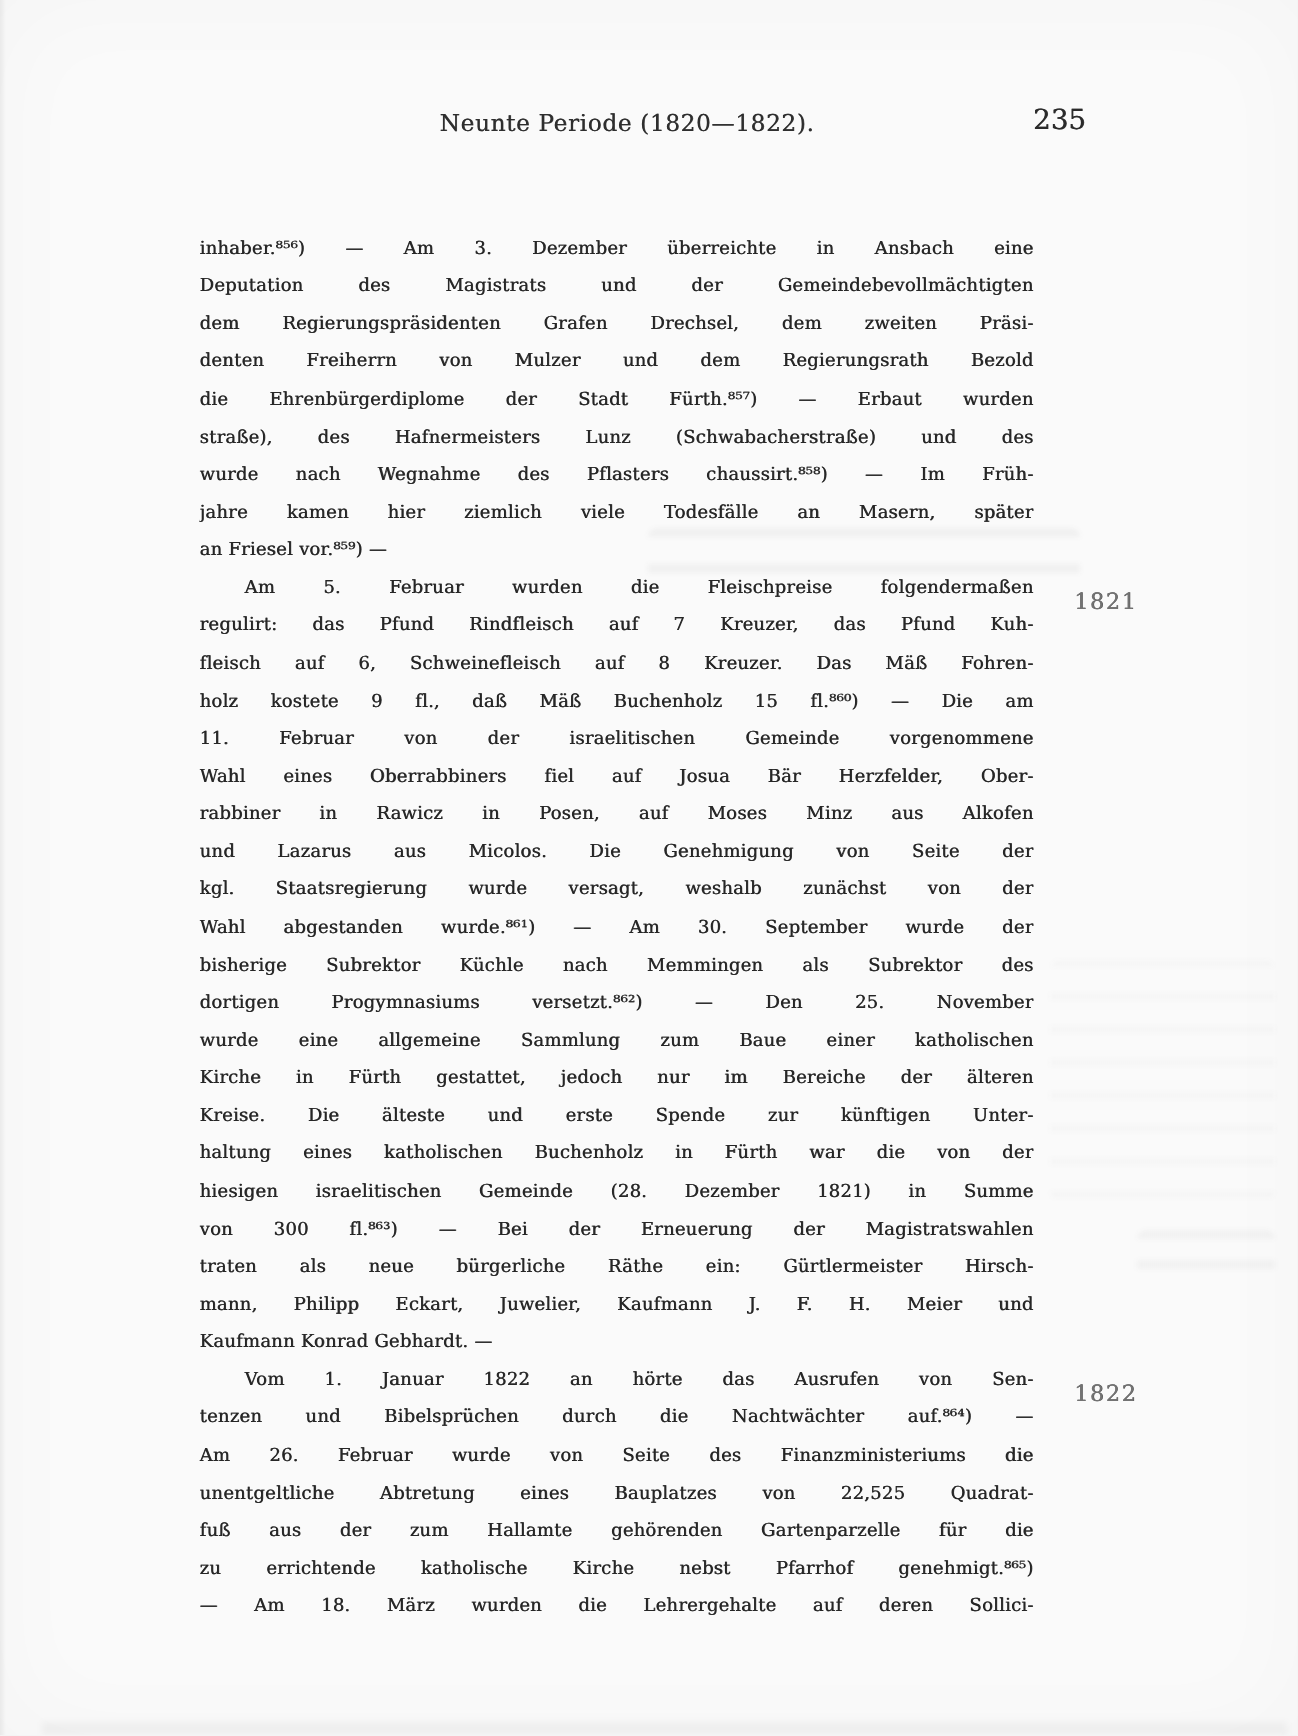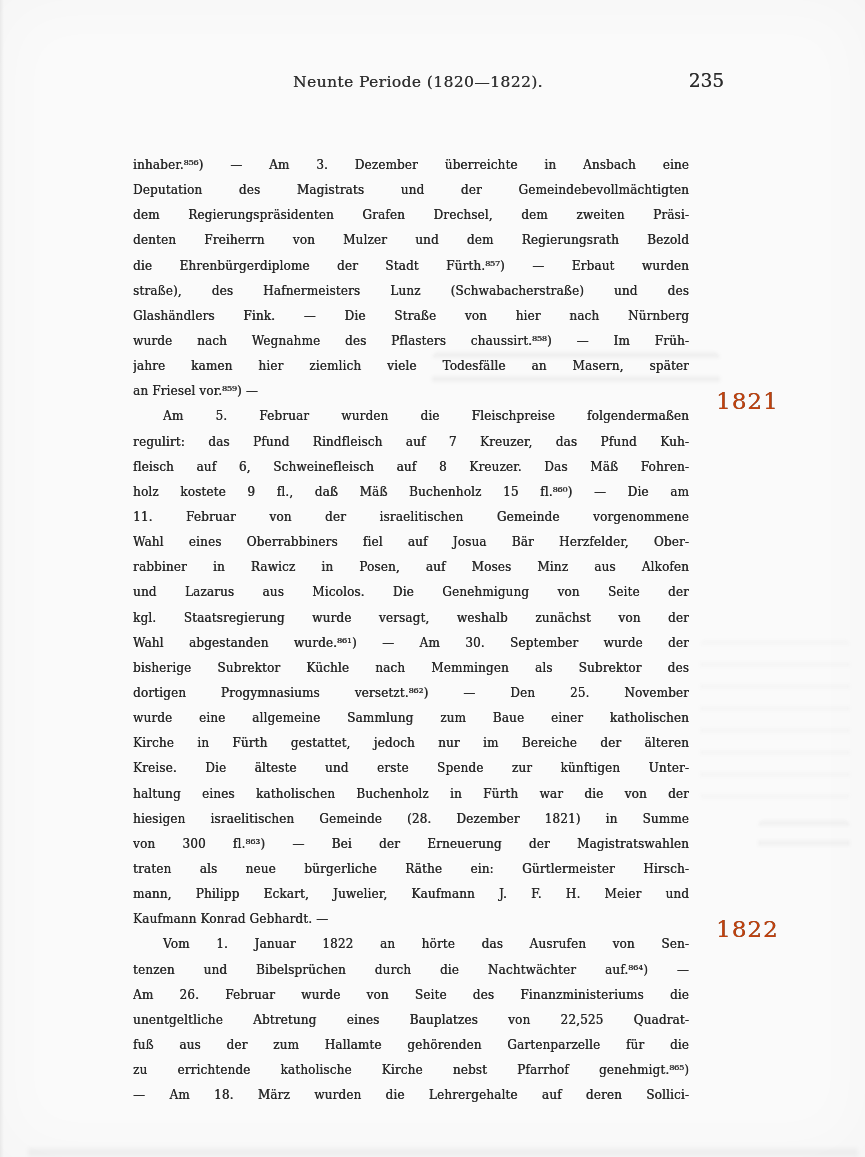--- a/index.html
+++ b/index.html
@@ -45,21 +45,21 @@
     text-align-last:justify;
     text-shadow:0.35px 0 0.25px rgba(30,30,30,0.85);
   }
   .line.end{ text-align:center; text-align-last:left; }
   .line.indent{ padding-left:30px; }
   .margin-year-layer{
     position:absolute;left:716px;top:112px;width:84px;height:1000px;
   }
   .margin-year{
     position:absolute;left:0;width:84px;height:25.15px;line-height:25.15px;
-    font-size:23px;letter-spacing:1px;color:#c2410c;
+    font-size:15px;letter-spacing:1px;color:#737373;
     text-shadow:0.3px 0 0.2px rgba(40,40,40,0.8);
   }
   
   .smudge{
     position:absolute;border-radius:6px;filter:blur(1.6px);
     pointer-events:none;
   }
   .smudge-1{
     left:432px;top:352px;width:288px;height:46px;
     background:repeating-linear-gradient(
@@ -97,21 +97,20 @@
 
   <div class="page-number">235</div>
 
   <div class="text-block">
       <div class="line">inhaber.⁸⁵⁶) — Am 3. Dezember überreichte in Ansbach eine</div>
       <div class="line">Deputation des Magistrats und der Gemeindebevollmächtigten</div>
       <div class="line">dem Regierungspräsidenten Grafen Drechsel, dem zweiten Präsi-</div>
       <div class="line">denten Freiherrn von Mulzer und dem Regierungsrath Bezold</div>
       <div class="line">die Ehrenbürgerdiplome der Stadt Fürth.⁸⁵⁷) — Erbaut wurden</div>
       <div class="line">straße), des Hafnermeisters Lunz (Schwabacherstraße) und des</div>
-      <div class="line">Glashändlers Fink. — Die Straße von hier nach Nürnberg</div>
       <div class="line">wurde nach Wegnahme des Pflasters chaussirt.⁸⁵⁸) — Im Früh-</div>
       <div class="line">jahre kamen hier ziemlich viele Todesfälle an Masern, später</div>
       <div class="line end">an Friesel vor.⁸⁵⁹) —</div>
       <div class="line indent">Am 5. Februar wurden die Fleischpreise folgendermaßen</div>
       <div class="line">regulirt: das Pfund Rindfleisch auf 7 Kreuzer, das Pfund Kuh-</div>
       <div class="line">fleisch auf 6, Schweinefleisch auf 8 Kreuzer. Das Mäß Fohren-</div>
       <div class="line">holz kostete 9 fl., daß Mäß Buchenholz 15 fl.⁸⁶⁰) — Die am</div>
       <div class="line">11. Februar von der israelitischen Gemeinde vorgenommene</div>
       <div class="line">Wahl eines Oberrabbiners fiel auf Josua Bär Herzfelder, Ober-</div>
       <div class="line">rabbiner in Rawicz in Posen, auf Moses Minz aus Alkofen</div>

